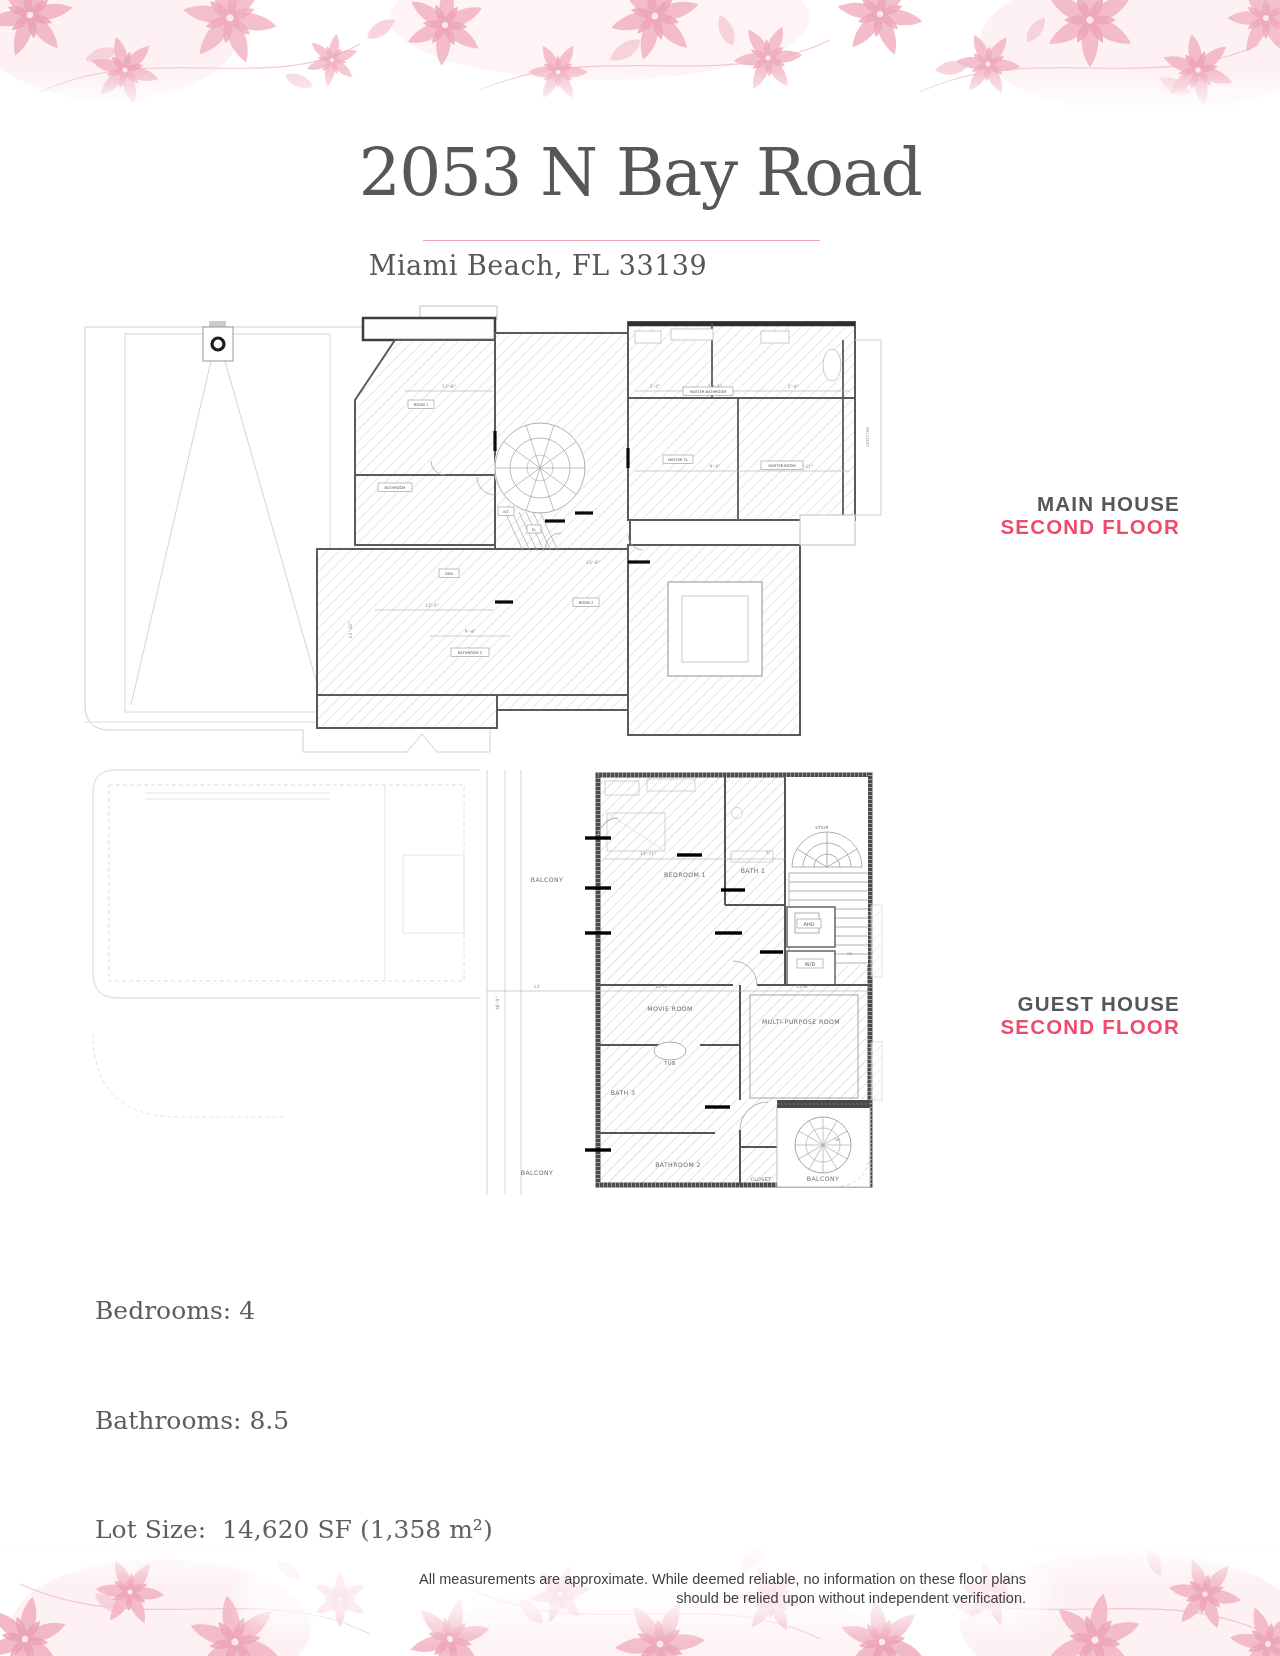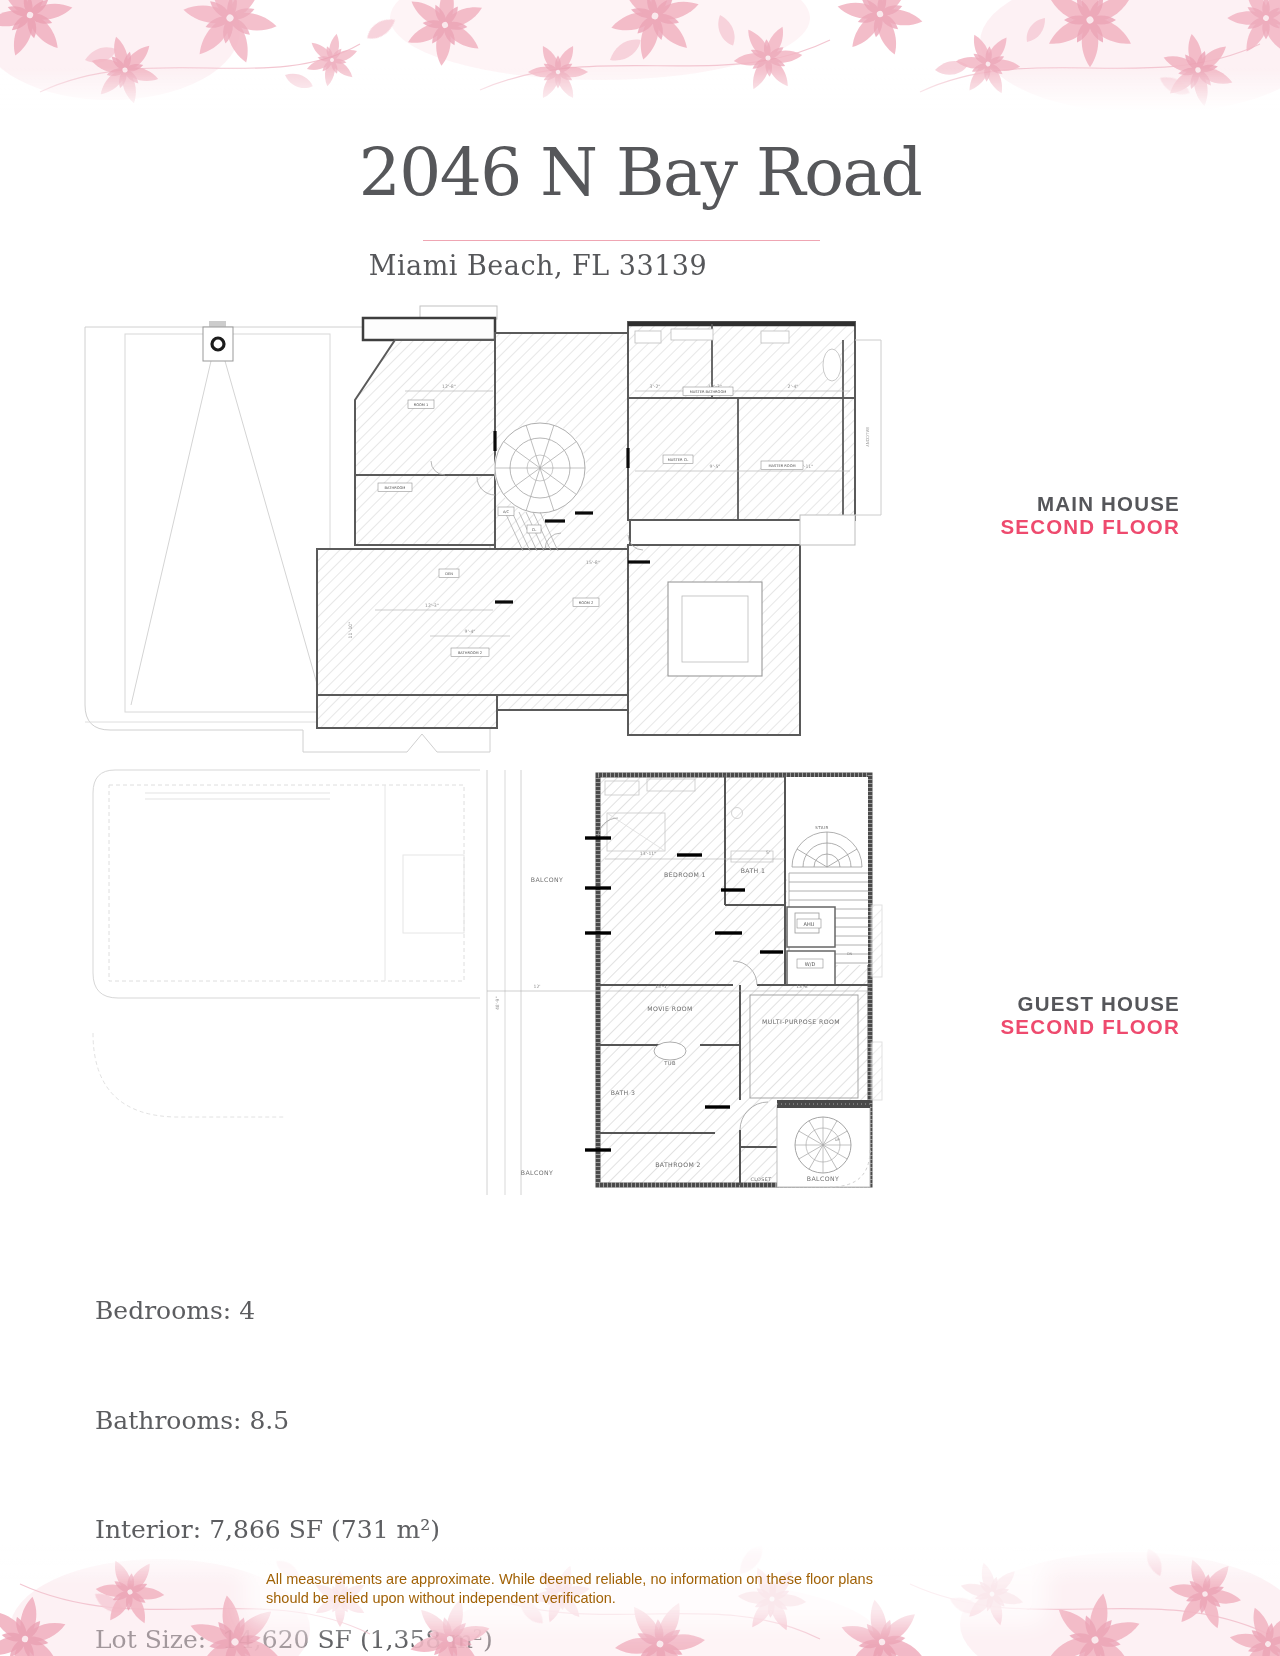--- a/index.html
+++ b/index.html
@@ -14,22 +14,22 @@
   .title-divider{top:240px;left:423px;width:397px;height:1px;background:#efa6b3;}
   .page-subtitle{top:250px;left:0;width:1076px;text-align:center;
     font-family:"DejaVu Serif","Liberation Serif",serif;
     font-size:27px;color:#56575a;letter-spacing:.5px;}
   .section-label{right:100px;text-align:right;font-weight:bold;
     font-size:20.5px;letter-spacing:1.2px;line-height:23px;}
   .section-label .house{color:#55565a;}
   .section-label .floor{color:#ee4a6e;}
   .details{left:95px;top:1220px;font-family:"DejaVu Serif","Liberation Serif",serif;
     font-size:25px;line-height:36.5px;color:#5c5d60;white-space:pre;}
-  .disclaimer{top:1568px;left:260px;width:760px;text-align:left;
-    font-size:14.5px;line-height:19px;color:#a16207;
+  .disclaimer{top:1568px;left:260px;width:760px;text-align:right;
+    font-size:14.5px;line-height:19px;color:#404040;
     background:rgba(255,255,255,.72);box-shadow:0 0 22px 16px rgba(255,255,255,.72);
     border-radius:6px;padding:2px 6px;}
   svg text{font-family:"DejaVu Sans","Liberation Sans",sans-serif;}
 </style>
 </head>
 <body>
 
 <div class="abs band" style="top:0;">
 <svg width="1280" height="112" viewBox="0 0 1280 112">
   <defs>
@@ -94,21 +94,21 @@
     <use href="#bloom" transform="translate(880,14) rotate(-20)" opacity=".9"></use>
     <use href="#bloom" transform="translate(988,64) rotate(35) scale(.75)" opacity=".85"></use>
     <use href="#bloom" transform="translate(1090,20) rotate(60) scale(1.1)" opacity=".9"></use>
     <use href="#bloom" transform="translate(1198,70) rotate(-10) scale(.85)" opacity=".9"></use>
     <use href="#bloom" transform="translate(1266,18) rotate(30) scale(.9)" opacity=".85"></use>
   </g>
   <rect x="0" y="68" width="1280" height="44" fill="url(#fadeBottom)"></rect>
 </svg>
 </div>
 
-<div class="abs page-title">2046 N Bay Road</div>
+<div class="abs page-title">2053 N Bay Road</div>
 <div class="abs title-divider"></div>
 <div class="abs page-subtitle">Miami Beach, FL 33139</div>
 
 <svg class="abs" style="left:75px;top:305px;" width="830" height="450" viewBox="0 0 830 450">
   <defs>
     <pattern id="hatchM" width="8" height="8" patternUnits="userSpaceOnUse" patternTransform="rotate(45)">
       <rect width="8" height="8" fill="#ffffff"></rect>
       <line x1="0" y1="0" x2="0" y2="8" stroke="#c9c9c9" stroke-width=".9"></line>
     </pattern>
   </defs>
@@ -428,21 +428,20 @@
 </svg>
 
 <div class="abs section-label" style="top:992px;">
   <div class="house">GUEST HOUSE</div>
   <div class="floor">SECOND FLOOR</div>
 </div>
 
 <div class="abs details">
   <div>Bedrooms: 4</div>
   <div>Bathrooms: 8.5</div>
-  <div>Interior: 7,866 SF (731 m²)</div>
   <div>Lot Size:  14,620 SF (1,358 m²)</div>
   
 </div>
 
 <div class="abs band" style="top:1544px;">
 <svg width="1280" height="112" viewBox="0 0 1280 112">
   <g>
     <ellipse cx="160" cy="85" rx="150" ry="70" fill="#fbdfe6" opacity=".45"></ellipse>
     <ellipse cx="660" cy="95" rx="220" ry="60" fill="#fbdfe6" opacity=".35"></ellipse>
     <ellipse cx="1130" cy="80" rx="170" ry="72" fill="#fbdfe6" opacity=".45"></ellipse>

